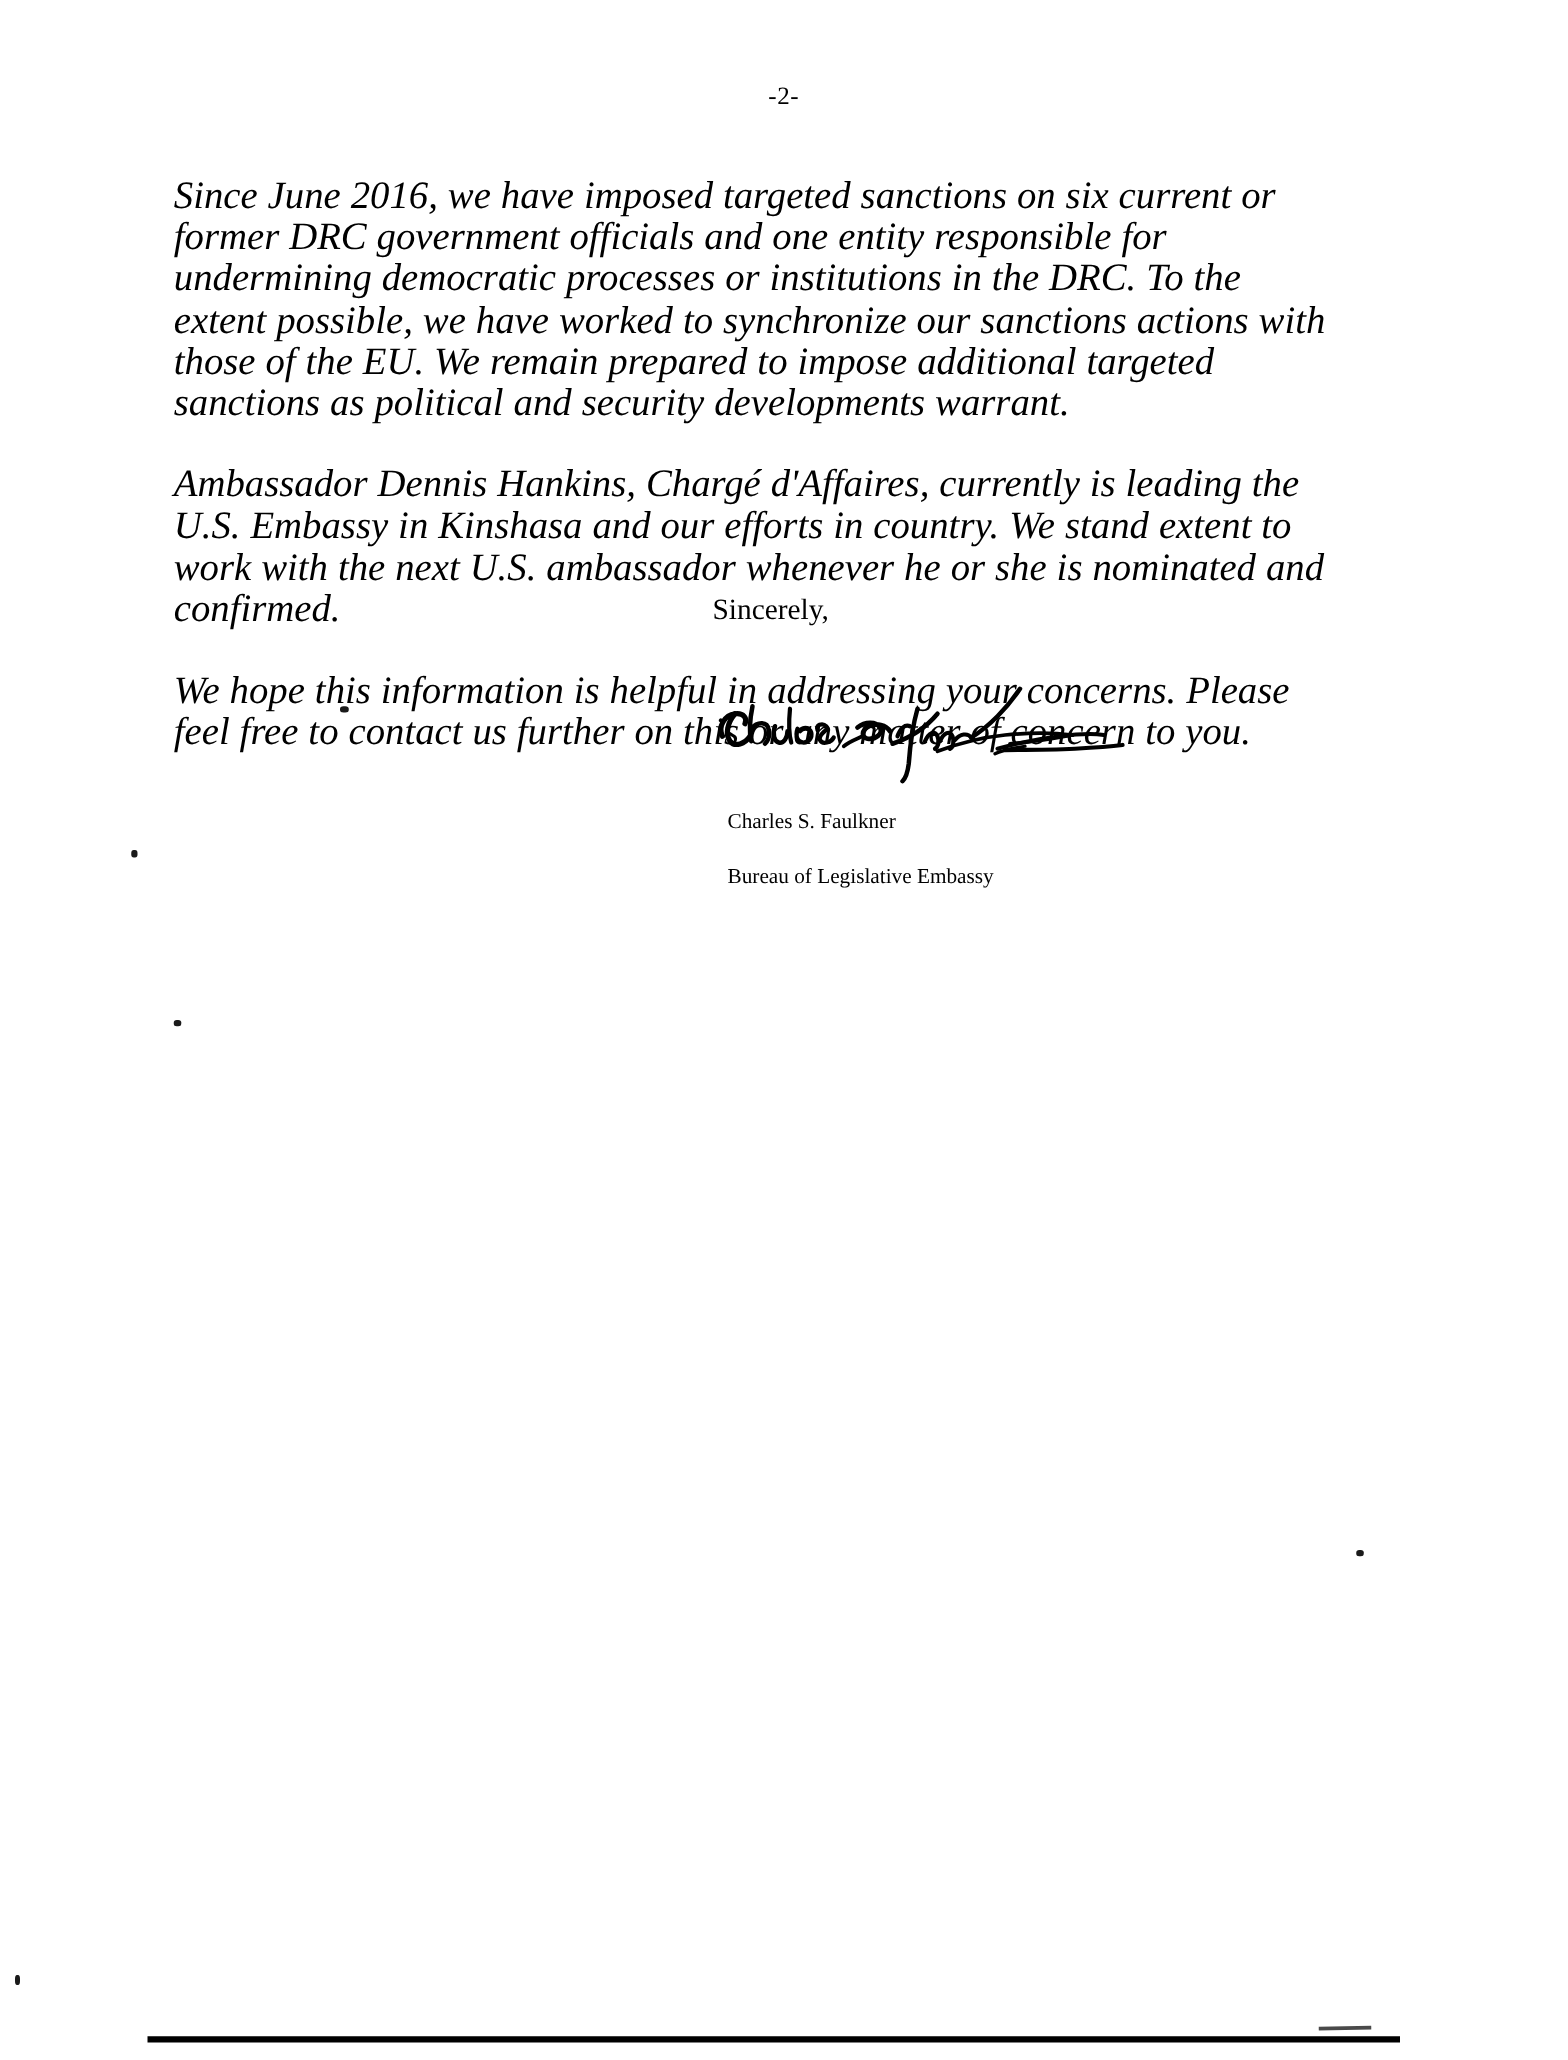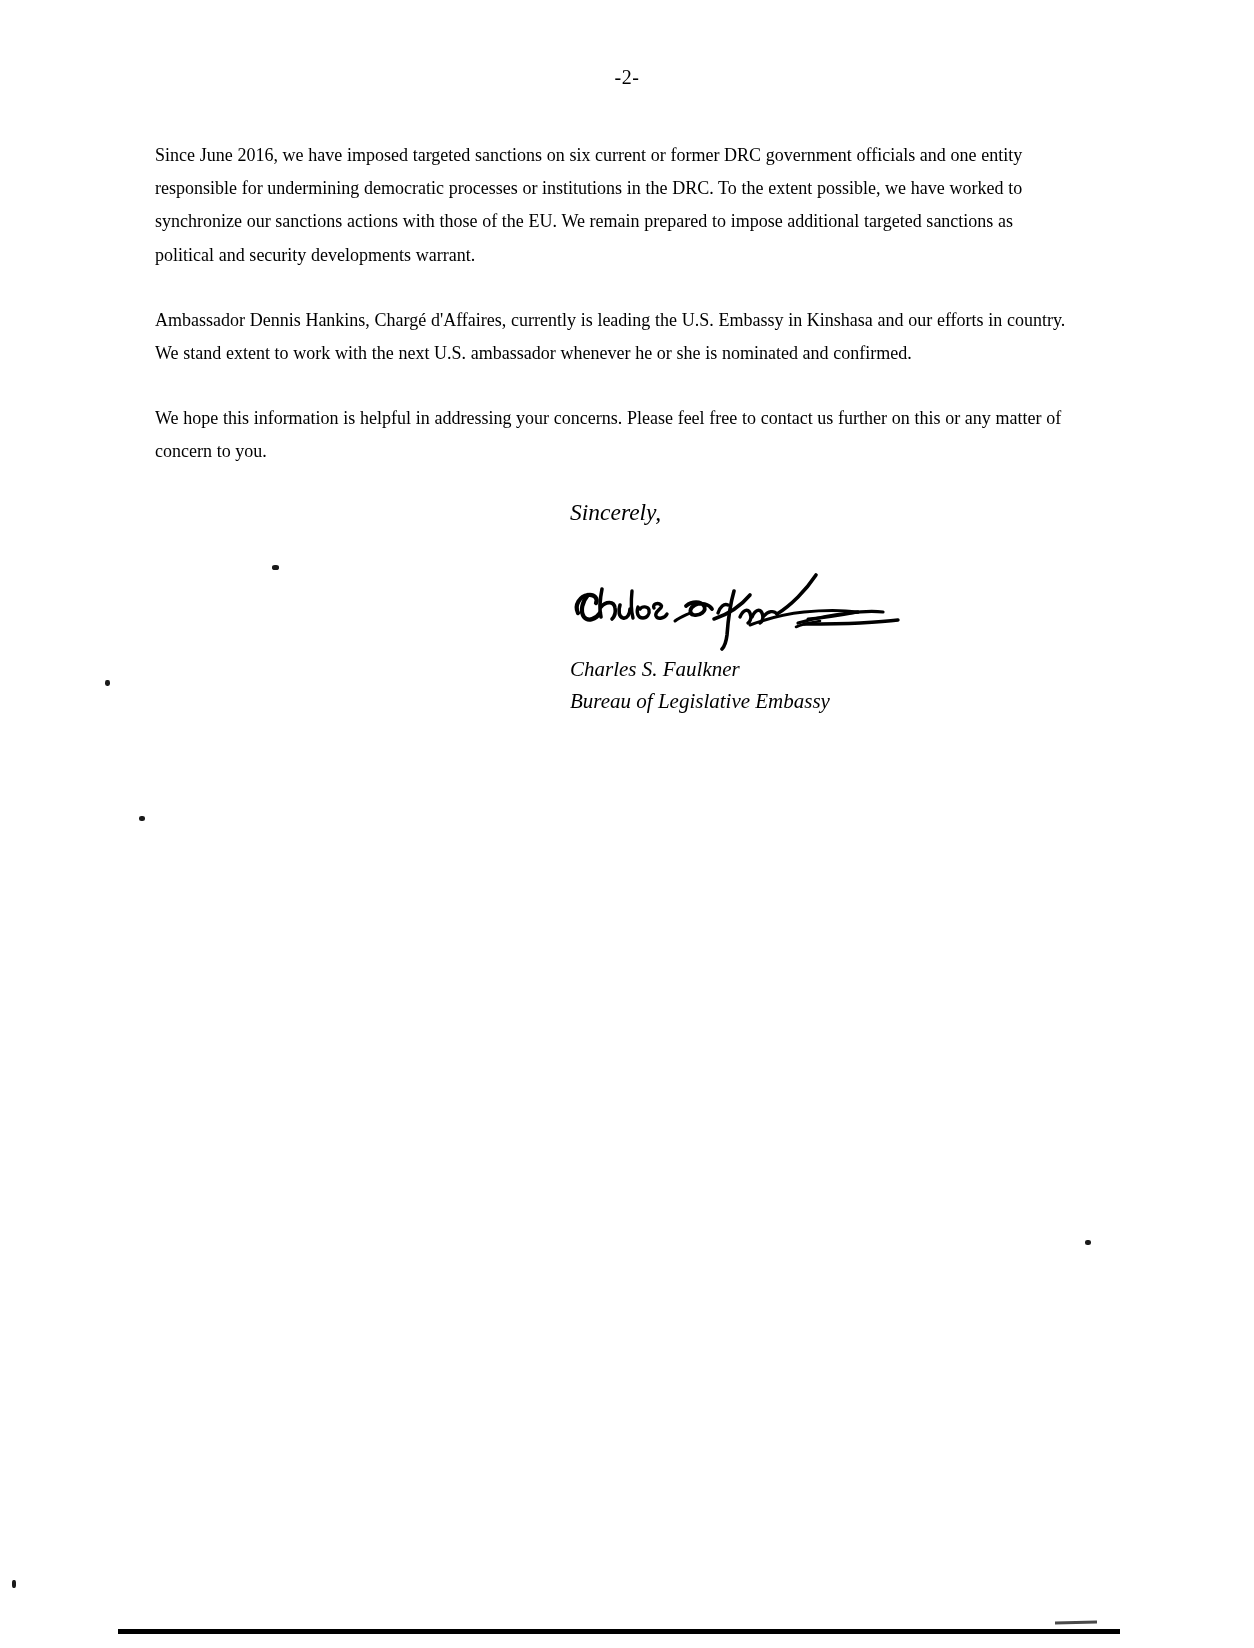--- a/index.html
+++ b/index.html
@@ -33,57 +33,57 @@
   }
 
   
   #body-text {
     position: absolute;
     left: 139px;
     top: 139px;
     width: 930px;
   }
   .para {
-    font-size: 18px;
+    font-size: 31px;
     line-height: 33.2px;
-    margin: 0 0 32px 16px;
+    margin: 0 0 32px 0;
     text-align: left;
     white-space: pre-line;
     word-spacing: 0.2px;
+    font-style: italic;
   }
   .para:last-child { margin-bottom: 0; }
 
   
   #closing-block {
     position: absolute;
     left: 570px;
-    top: 496px;
+    top: 472px;
     width: 500px;
-    font-style: italic;
   }
   #closing-salutation {
     font-size: 23.5px;
     line-height: 33px;
     margin: 0;
   }
   #signature-area {
     position: relative;
     height: 86px;
     margin-top: 38px;
     width: 370px;
   }
   #signature-svg {
     position: absolute;
     left: -2px;
     top: -6px;
   }
   .sig-name {
-    font-size: 21px;
+    font-size: 17px;
     line-height: 32px;
-    margin: 0;
+    margin: 12px;
     white-space: nowrap;
   }
 
   
   .speck {
     position: absolute;
     background: #1a1a1a;
     border-radius: 40%;
   }
   #bottom-rule {

